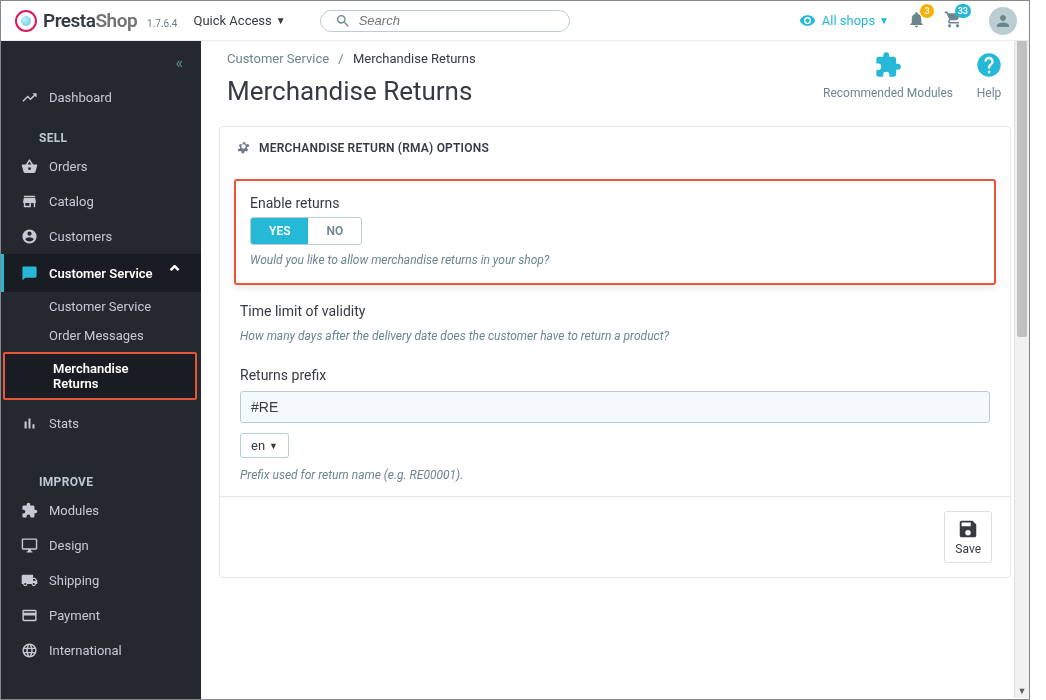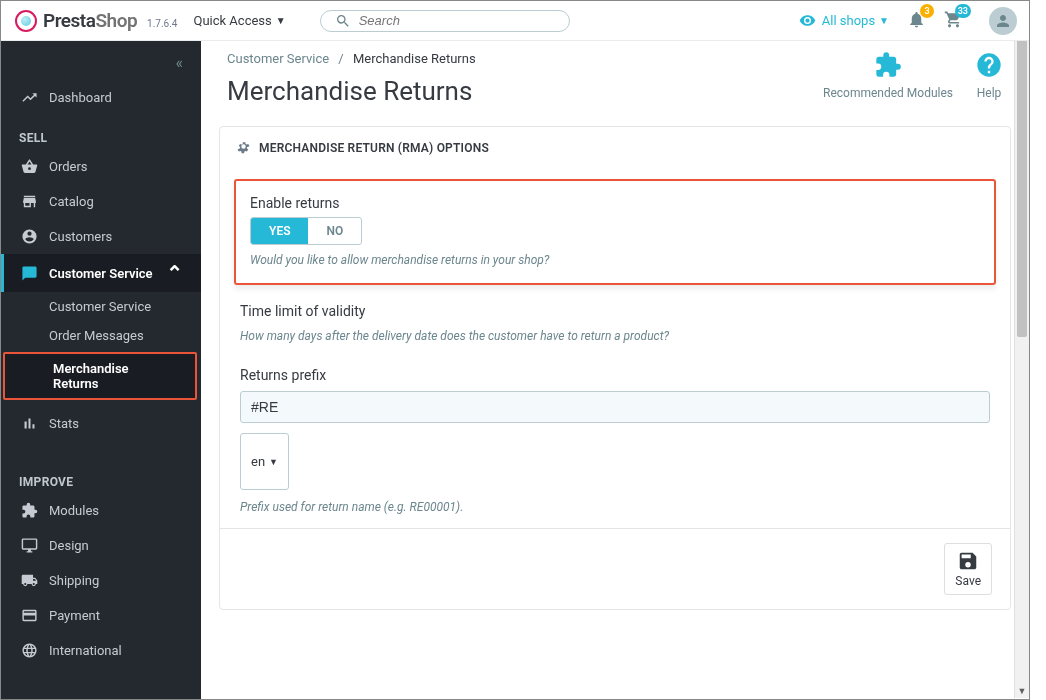--- a/index.html
+++ b/index.html
@@ -33,21 +33,21 @@
 
 .sidebar { width: 200px; background: #24282f; color: #fff; padding-top: 40px; overflow-y: auto; flex-shrink: 0; }
 .sidebar-collapse { display: flex; justify-content: flex-end; padding: 12px 18px 8px; color: #6c868e; cursor: pointer; font-size: 16px; }
 .nav-item { display: flex; align-items: center; padding: 9px 18px; color: #c6cbd3; font-size: 13px; cursor: pointer; position: relative; }
 .nav-item .icon-wrap { width: 20px; margin-right: 10px; display: flex; align-items: center; justify-content: center; }
 .nav-item .icon-wrap svg { fill: #c6cbd3; width: 17px; height: 17px; }
 .nav-item.active { background: #191c22; color: #fff; font-weight: 600; }
 .nav-item.active::before { content: ""; position: absolute; left: 0; top: 0; bottom: 0; width: 3px; background: #25b9d7; }
 .nav-item.active .icon-wrap svg { fill: #25b9d7; }
 .nav-item .expand-icon { margin-left: auto; font-size: 20px; line-height: 1; }
-.section-hdr { color: #bfc7cf; font-size: 12px; font-weight: 700; padding: 16px 18px 4px; letter-spacing: 0.3px; }
+.section-hdr { color: #bfc7cf; font-size: 12px; font-weight: 700; padding: 16px 18px 4px; letter-spacing: 0.3px; margin-left: 20px; }
 .sub-item { padding: 7px 18px 7px 48px; color: #c6cbd3; font-size: 13px; cursor: pointer; }
 .sub-item.active { color: #fff; font-weight: 600; background: #191c22; }
 .sub-highlight { border: 2px solid #ea553a; border-radius: 2px; margin: 2px 4px 2px 2px; }
 
 
 .main { flex: 1; background: #fff; padding-top: 40px; overflow-y: auto; }
 .page-head { padding: 10px 26px 20px; display: flex; align-items: flex-start; }
 .breadcrumb { color: #6c868e; font-size: 13px; margin-bottom: 10px; }
 .breadcrumb .sep { margin: 0 6px; }
 .breadcrumb .current { color: #363a41; }
@@ -64,21 +64,21 @@
 
 .highlight-box { border: 2.5px solid #ea553a; border-radius: 3px; margin: 10px 14px 8px; padding: 14px 14px 16px; box-shadow: 0 4px 6px rgba(0,0,0,0.08); }
 
 .form-group { padding: 10px 20px 14px; }
 .form-label { font-size: 14px; color: #363a41; margin-bottom: 8px; font-weight: 400; }
 .toggle { display: inline-flex; border: 1px solid #bbcdd2; border-radius: 3px; overflow: hidden; }
 .toggle-btn { font-size: 12px; font-weight: 600; padding: 6px 18px; cursor: pointer; color: #6c868e; }
 .toggle-btn.on { background: #25b9d7; color: #fff; }
 .help-text { color: #6c868e; font-size: 12px; font-style: italic; margin-top: 10px; }
 .text-input { width: 100%; border: 1px solid #bbcdd2; background: #f4f9fb; border-radius: 3px; padding: 7px 10px; font-size: 14px; color: #363a41; }
-.lang-select { display: inline-flex; border: 1px solid #bbcdd2; border-radius: 3px; padding: 20px 10px; margin-top: 10px; font-size: 13px; align-items: center; cursor: pointer; color: #363a41; }
+.lang-select { display: inline-flex; border: 1px solid #bbcdd2; border-radius: 3px; padding: 4px 10px; margin-top: 10px; font-size: 13px; align-items: center; cursor: pointer; color: #363a41; }
 .lang-select .caret-icon { margin-left: 4px; font-size: 9px; }
 
 .panel-foot { border-top: 1px solid #e5e5e5; padding: 14px 18px; display: flex; justify-content: flex-end; }
 .save-btn { border: 1px solid #dedede; border-radius: 3px; padding: 6px 10px; display: flex; flex-direction: column; align-items: center; cursor: pointer; background: #fff; }
 .save-btn svg { fill: #363a41; }
 .save-btn .save-label { font-size: 12px; color: #363a41; margin-top: 2px; }
 
 
 .outer-scroll { position: absolute; right: 0; top: 1px; bottom: 1px; width: 15px; background: #f1f1f1; border-left: 1px solid #e0e0e0; display: flex; flex-direction: column; }
 .scroll-arrow { height: 15px; display: flex; align-items: center; justify-content: center; font-size: 9px; color: #606060; cursor: pointer; }

